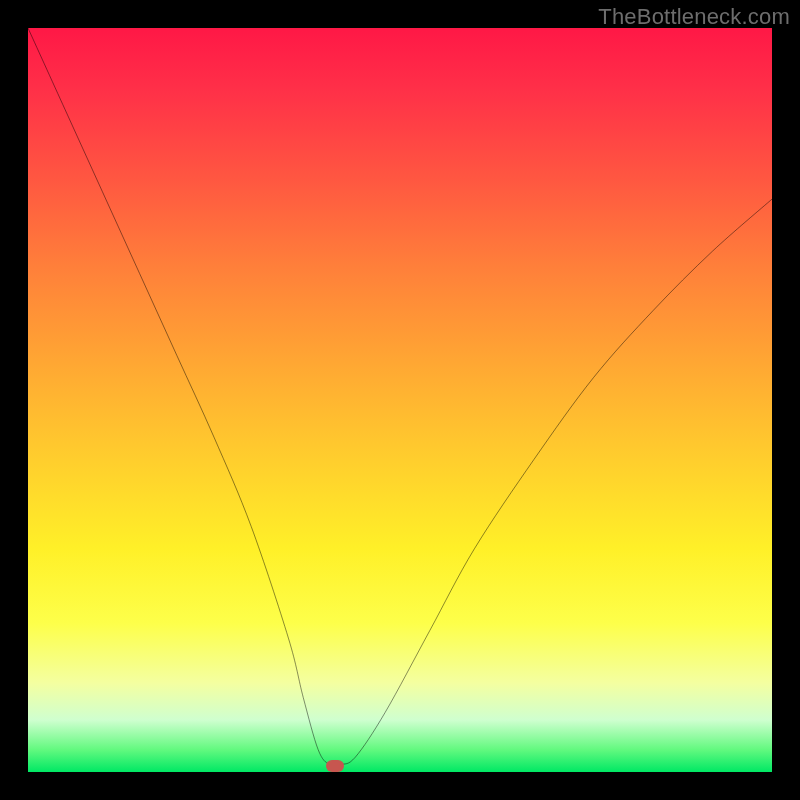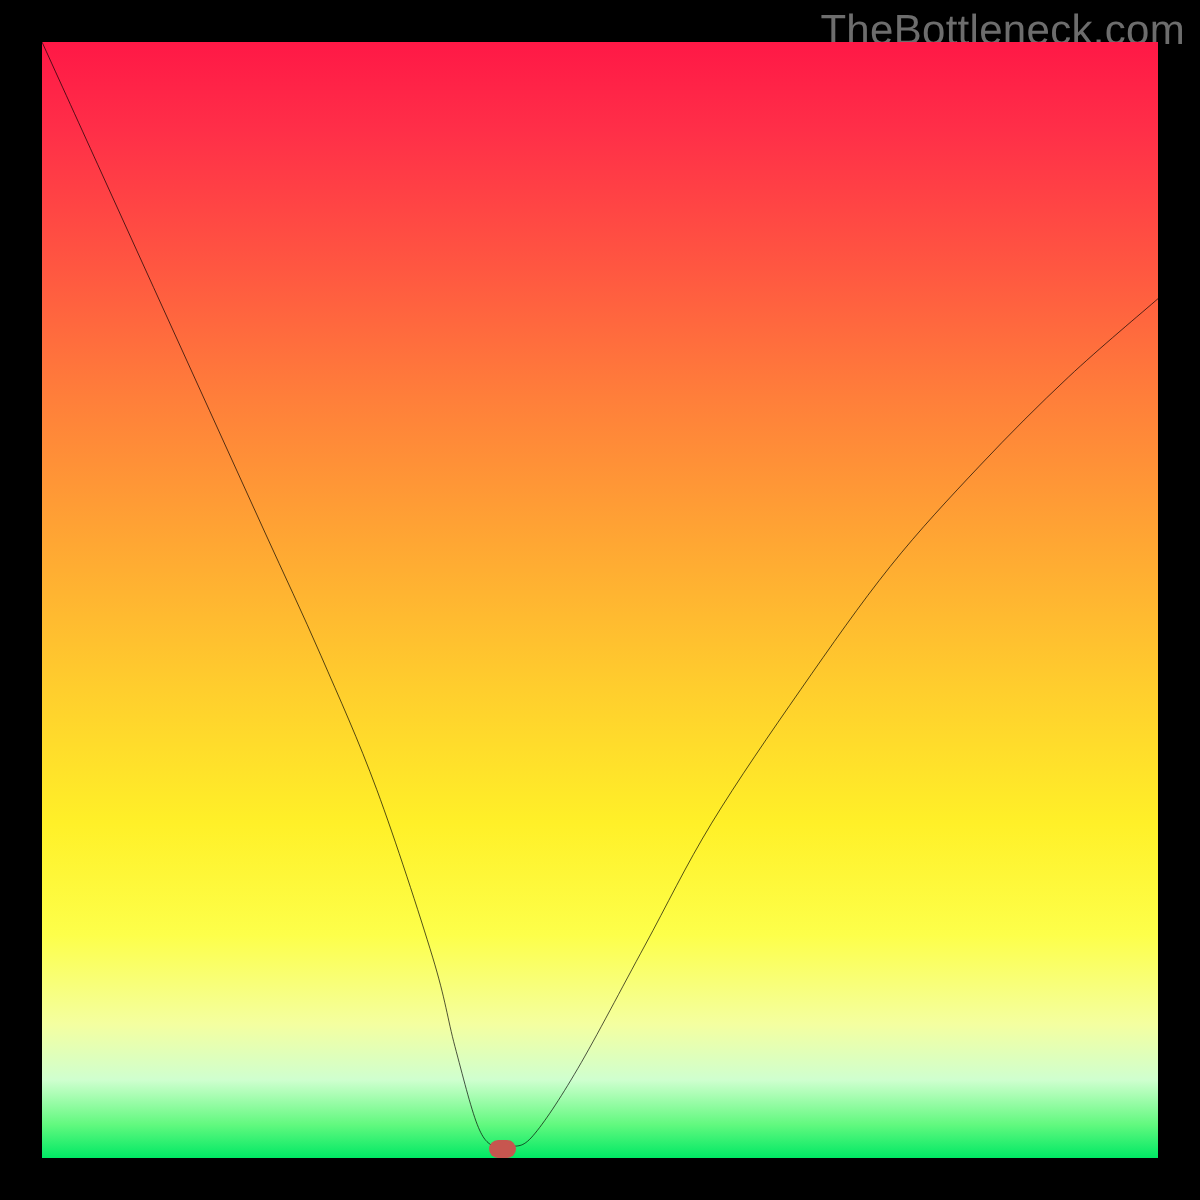--- a/index.html
+++ b/index.html
@@ -63,21 +63,21 @@
     height: 12px;
     background: #c7564f;
     border-radius: 6px;
     transform: translate(-50%, -50%);
   }
   .watermark {
     position: absolute;
     top: 4px;
     right: 10px;
     color: #6d6d6d;
-    font-size: 28px;
+    font-size: 22px;
     font-weight: 500;
     letter-spacing: 0.2px;
     user-select: none;
   }
 </style>
 </head>
 <body>
 
 <div class="frame">
   <div class="watermark">TheBottleneck.com</div>

